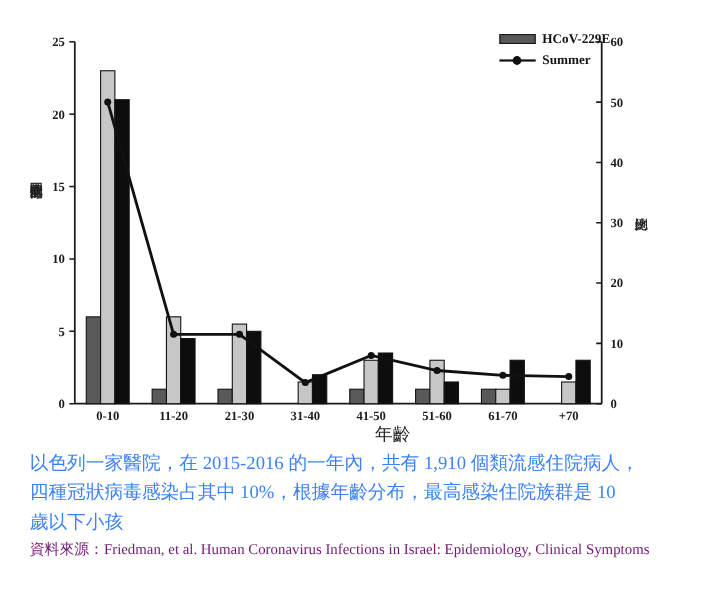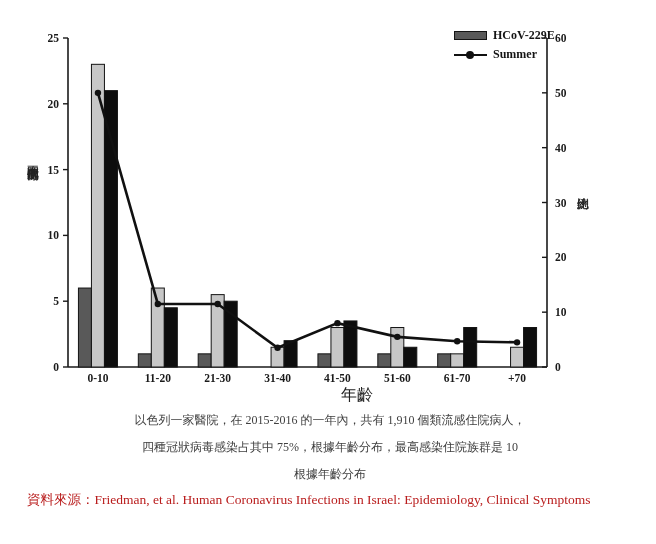--- a/index.html
+++ b/index.html
@@ -36,25 +36,25 @@
   .legend-line .stroke {
     position:absolute; left:0; right:0; top:3.5px; height:2.5px; background:#111;
   }
   .legend-line .dot {
     position:absolute; left:12px; top:0.5px; width:8px; height:8px;
     background:#111; border-radius:50%;
   }
 
   .caption {
     position:absolute; left:27px; top:407px; width:606px;
-    font-size:12px; line-height:27px; color:#404040;text-align:center;
+    font-size:17px; line-height:27px; color:#3b82f6;
   }
   .source {
     position:absolute; left:27px; top:489px; width:610px;
-    font-size:13.5px; line-height:21.5px; color:#b91c1c;
+    font-size:13.5px; line-height:21.5px; color:#701a75;
   }
 </style>
 </head>
 <body>
 
 <div class="page">
 
   <div class="chart-wrap">
     <svg id="chart-svg" width="656" height="405">
         <line x1="68" y1="38" x2="68" y2="367" stroke="#1a1a1a" stroke-width="1.6"></line>
@@ -141,21 +141,21 @@
           <span class="stroke"></span>
             <span class="dot"></span>
         </span>
         <span class="legend-label">Summer</span>
       </div>
     </div>
   </div>
 
   <div class="caption">
     <div>以色列一家醫院，在 2015-2016 的一年內，共有 1,910 個類流感住院病人，</div>
-    <div>四種冠狀病毒感染占其中 75%，根據年齡分布，最高感染住院族群是 10</div>
-    <div>根據年齡分布</div>
+    <div>四種冠狀病毒感染占其中 10%，根據年齡分布，最高感染住院族群是 10</div>
+    <div>歲以下小孩</div>
   </div>
 
   <div class="source">
     <div>資料來源：Friedman, et al. Human Coronavirus Infections in Israel: Epidemiology, Clinical Symptoms</div>
   </div>
 
 </div>
 
 </body></html>

